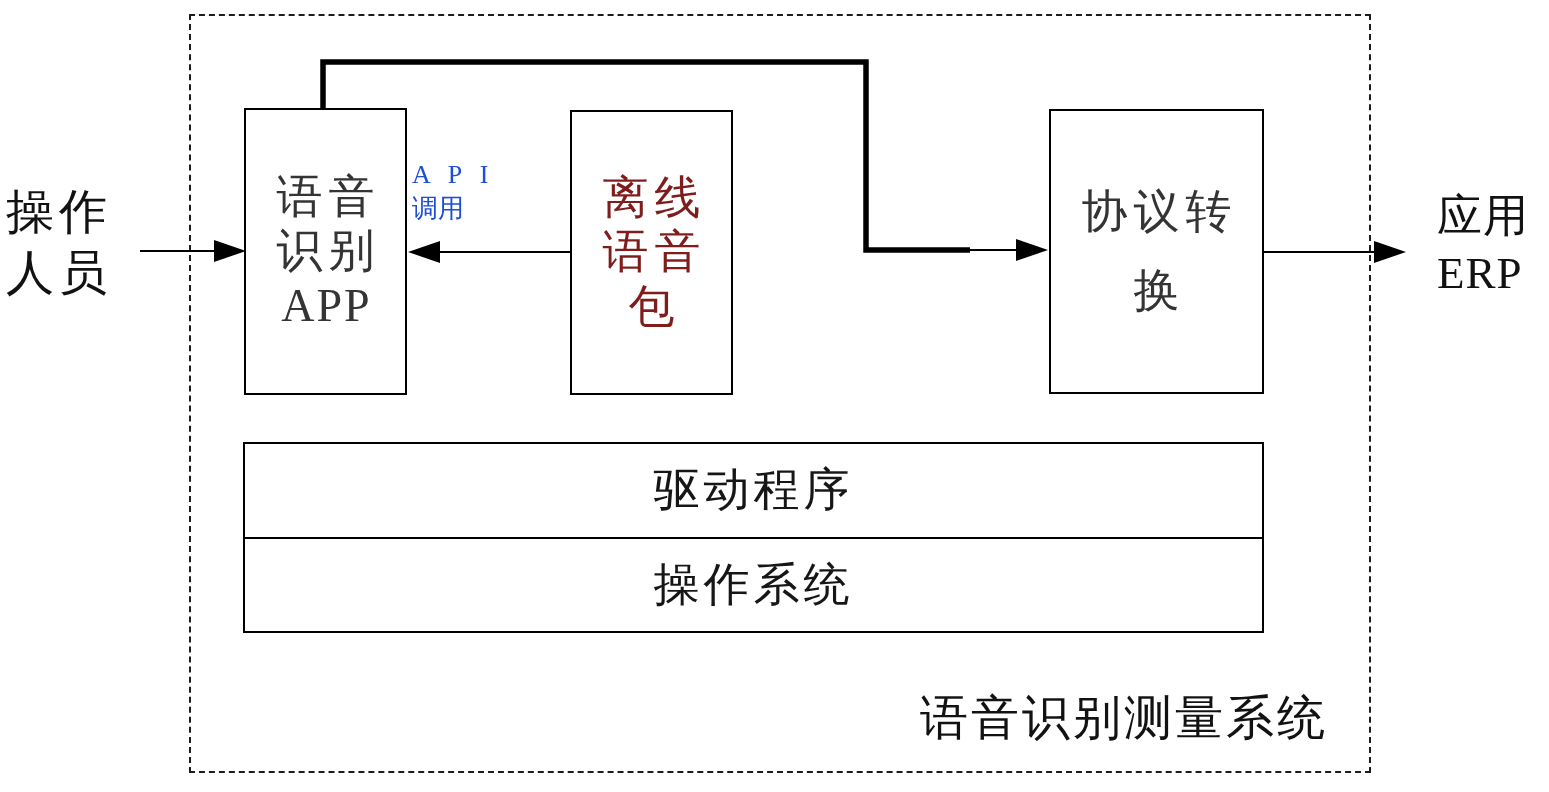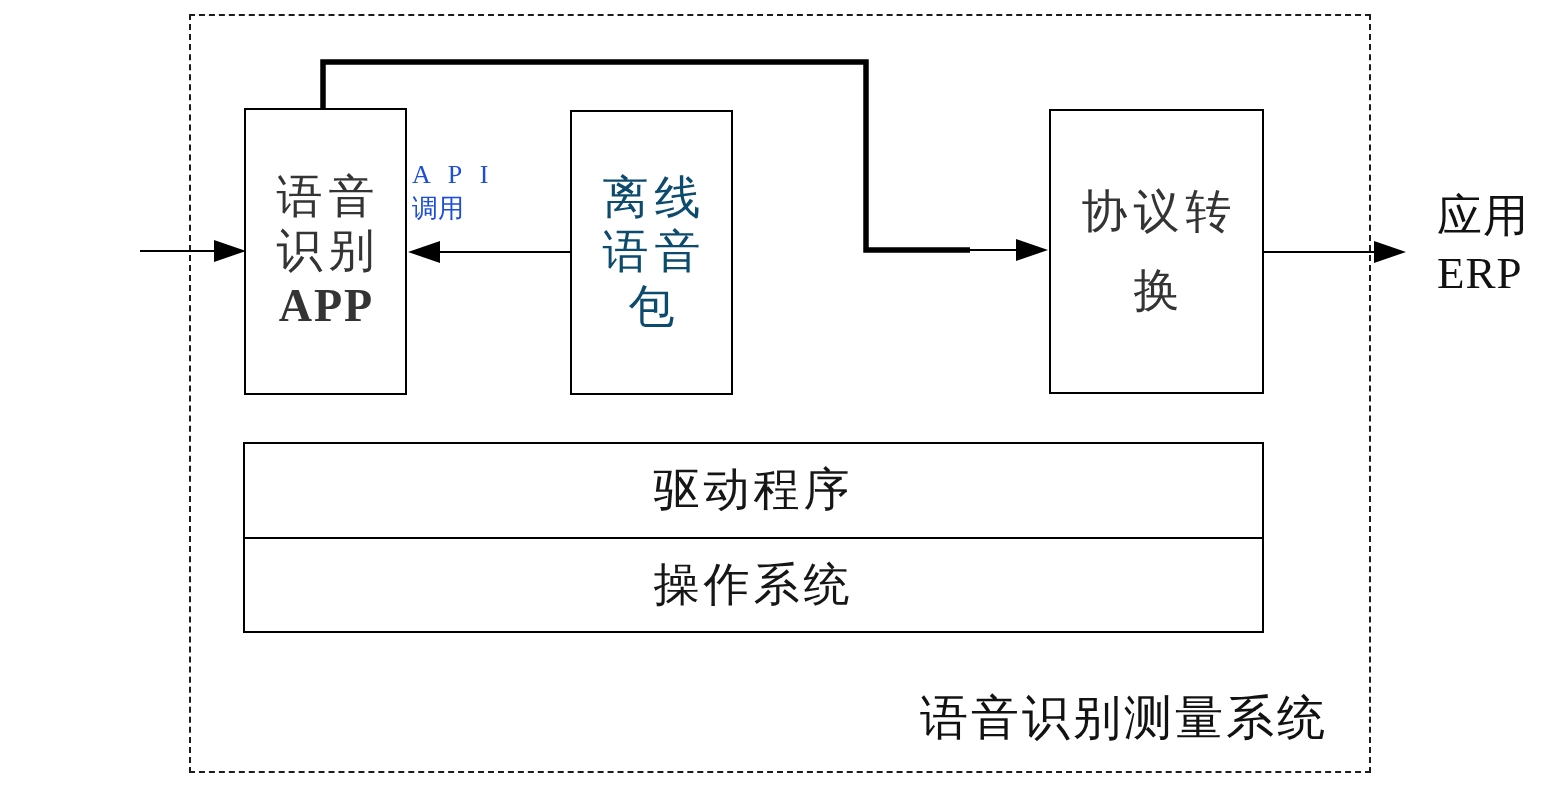--- a/index.html
+++ b/index.html
@@ -40,22 +40,22 @@
     font-size: 46px;
     line-height: 1.18;
     letter-spacing: 6px;
     text-indent: 6px; 
     color: #343434;
     white-space: nowrap;
   }
   #box-speech-app   { left: 244px; top: 108px; width: 163px; height: 287px; }
   #box-offline-pkg  { left: 570px; top: 110px; width: 163px; height: 285px; }
   #box-protocol     { left: 1049px; top: 109px; width: 215px; height: 285px; gap: 24px; }
-  #box-offline-pkg .line { color: #0c4a6e; }
-  #box-speech-app .line-latin { font-weight: 700; letter-spacing: 2px; text-indent: 2px; }
+  #box-offline-pkg .line { color: #7f1d1d; }
+  #box-speech-app .line-latin { font-weight: 400; letter-spacing: 2px; text-indent: 2px; }
 
   
   .layer-stack {
     left: 243px; top: 442px;
     width: 1021px; height: 191px;
     box-sizing: border-box;
     border: 2px solid #000000;
     background: #ffffff;
     display: flex;
     flex-direction: column;
@@ -135,20 +135,24 @@
       <line x1="966" y1="250" x2="1020" y2="250" stroke="#000" stroke-width="2.2"></line>
       <polygon points="1048,250 1016,239 1016,261" fill="#000"></polygon>
     </g>
 
     <g>
       <line x1="1263" y1="252" x2="1378" y2="252" stroke="#000" stroke-width="2.2"></line>
       <polygon points="1406,252 1374,241 1374,263" fill="#000"></polygon>
     </g>
   </svg>
 
+  <div id="operator-label" class="abs ext-label">
+    <div>操作</div>
+    <div>人员</div>
+  </div>
 
   <div id="box-speech-app" class="abs node">
     <div class="line">语音</div>
     <div class="line">识别</div>
     <div class="line line-latin">APP</div>
   </div>
 
   <div id="api-label" class="abs">
     <div class="api-top">A P I</div>
     <div>调用</div>

